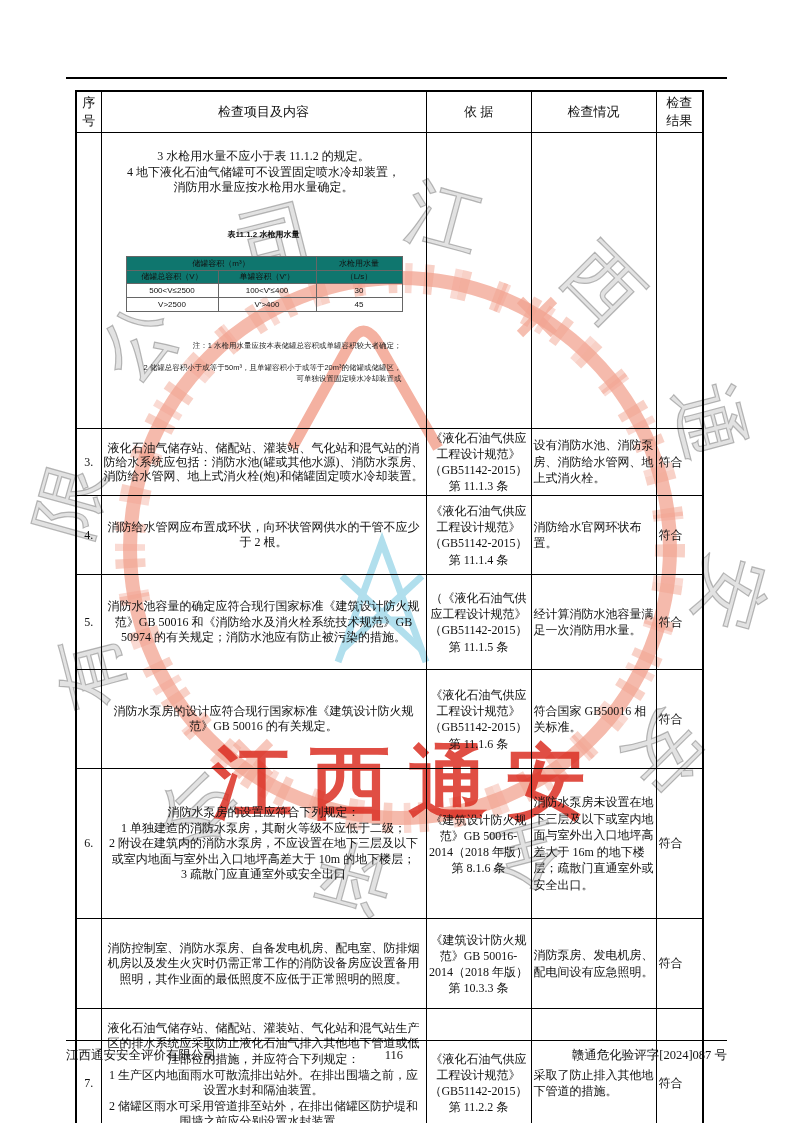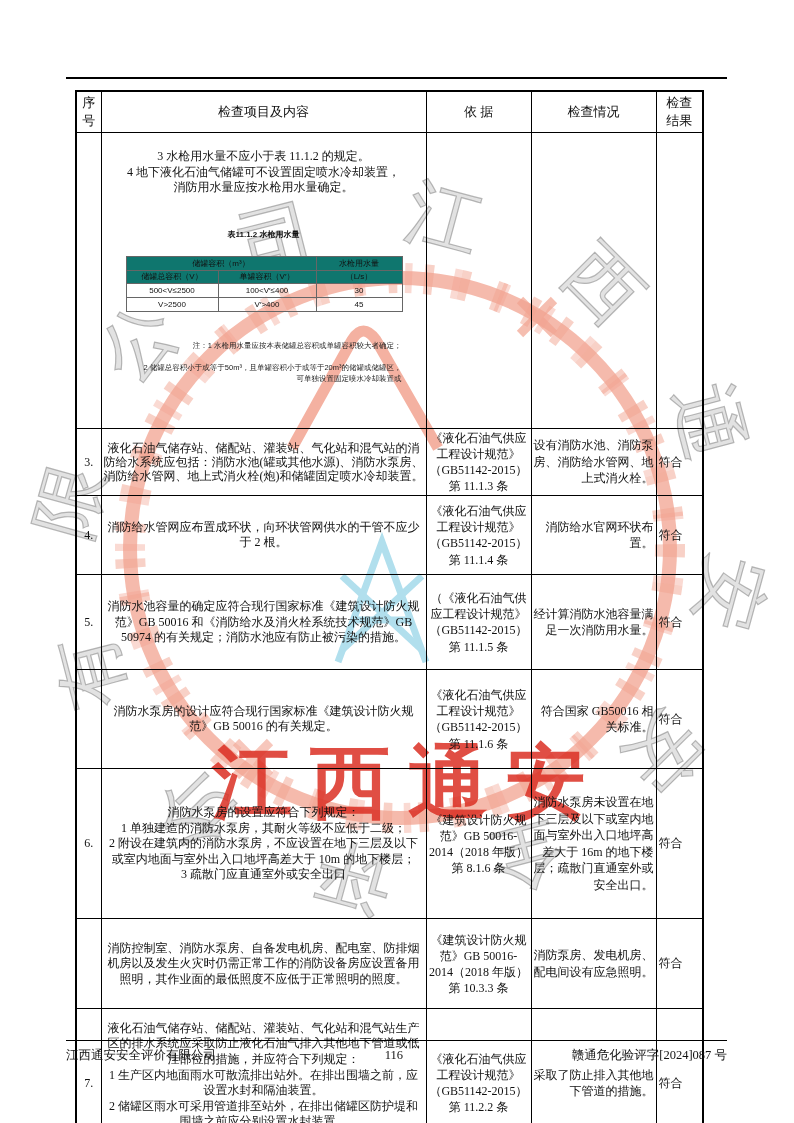--- a/index.html
+++ b/index.html
@@ -21,21 +21,21 @@
   table.main{position:absolute;top:90px;left:75px;width:627px;
              border-collapse:collapse;table-layout:fixed;
              font-size:12px;}
   table.main td,table.main th{border:1px solid #000;padding:1px 2px;
              vertical-align:middle;overflow:hidden;font-weight:normal;
              white-space:pre-line;}
   table.main{border:2px solid #000;}
   .c-no{text-align:center;}
   .c-item{text-align:center;line-height:1.3;}
   .c-basis{text-align:center;line-height:1.35;}
-  .c-sit{text-align:right;line-height:1.38;}
+  .c-sit{text-align:left;line-height:1.38;}
   .c-res{text-align:left;}
   thead th{text-align:center;font-size:13px;line-height:1.35;}
   
   .subwrap{margin:3px auto 0 auto;width:276px;}
   .subtitle{font-size:8px;font-weight:bold;text-align:center;line-height:1.2;
             font-family:"Liberation Sans","DejaVu Sans",sans-serif;}
   table.sub{border-collapse:collapse;width:276px;margin-top:1px;
             font-size:8px;table-layout:fixed;
             font-family:"Liberation Sans","DejaVu Sans",sans-serif;}
   table.sub td{border:1px solid #666;padding:1.5px 1px;text-align:center;

